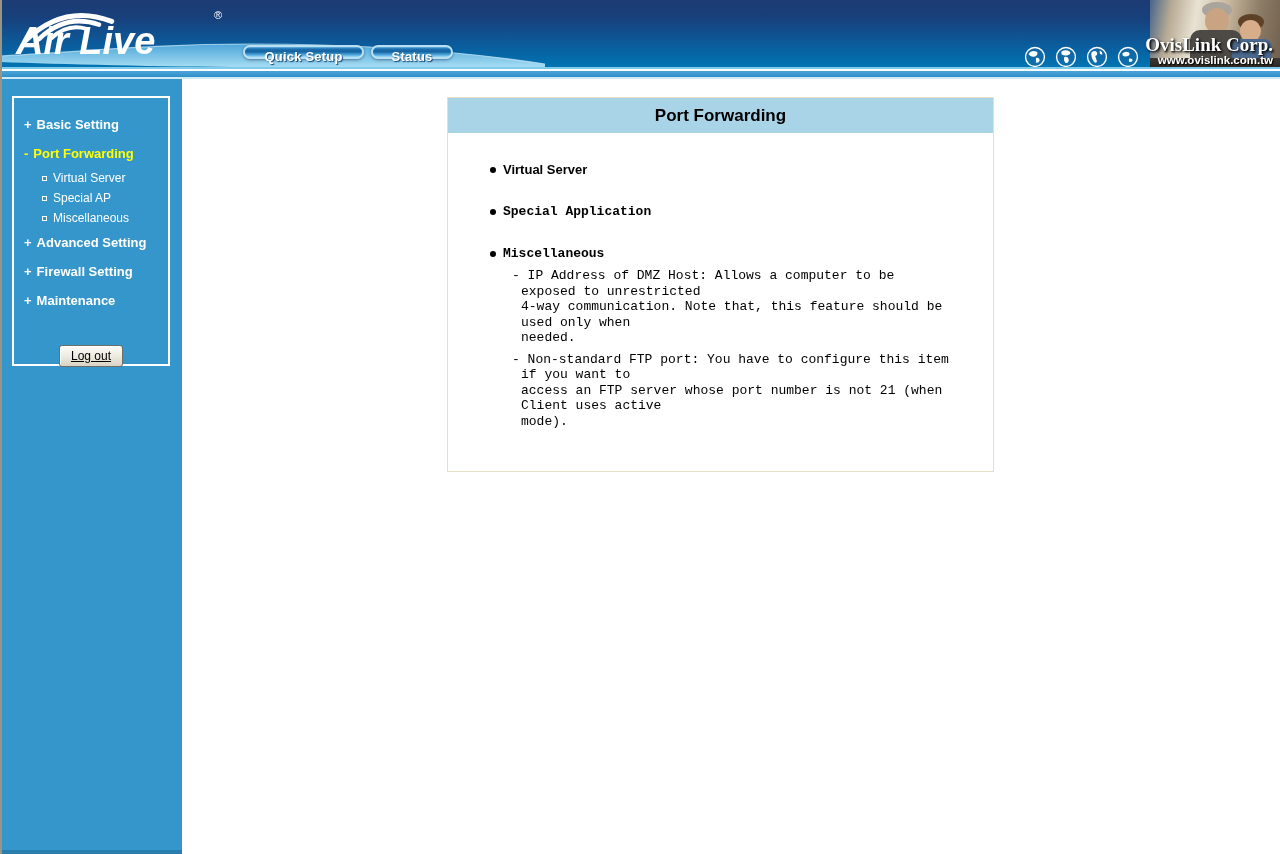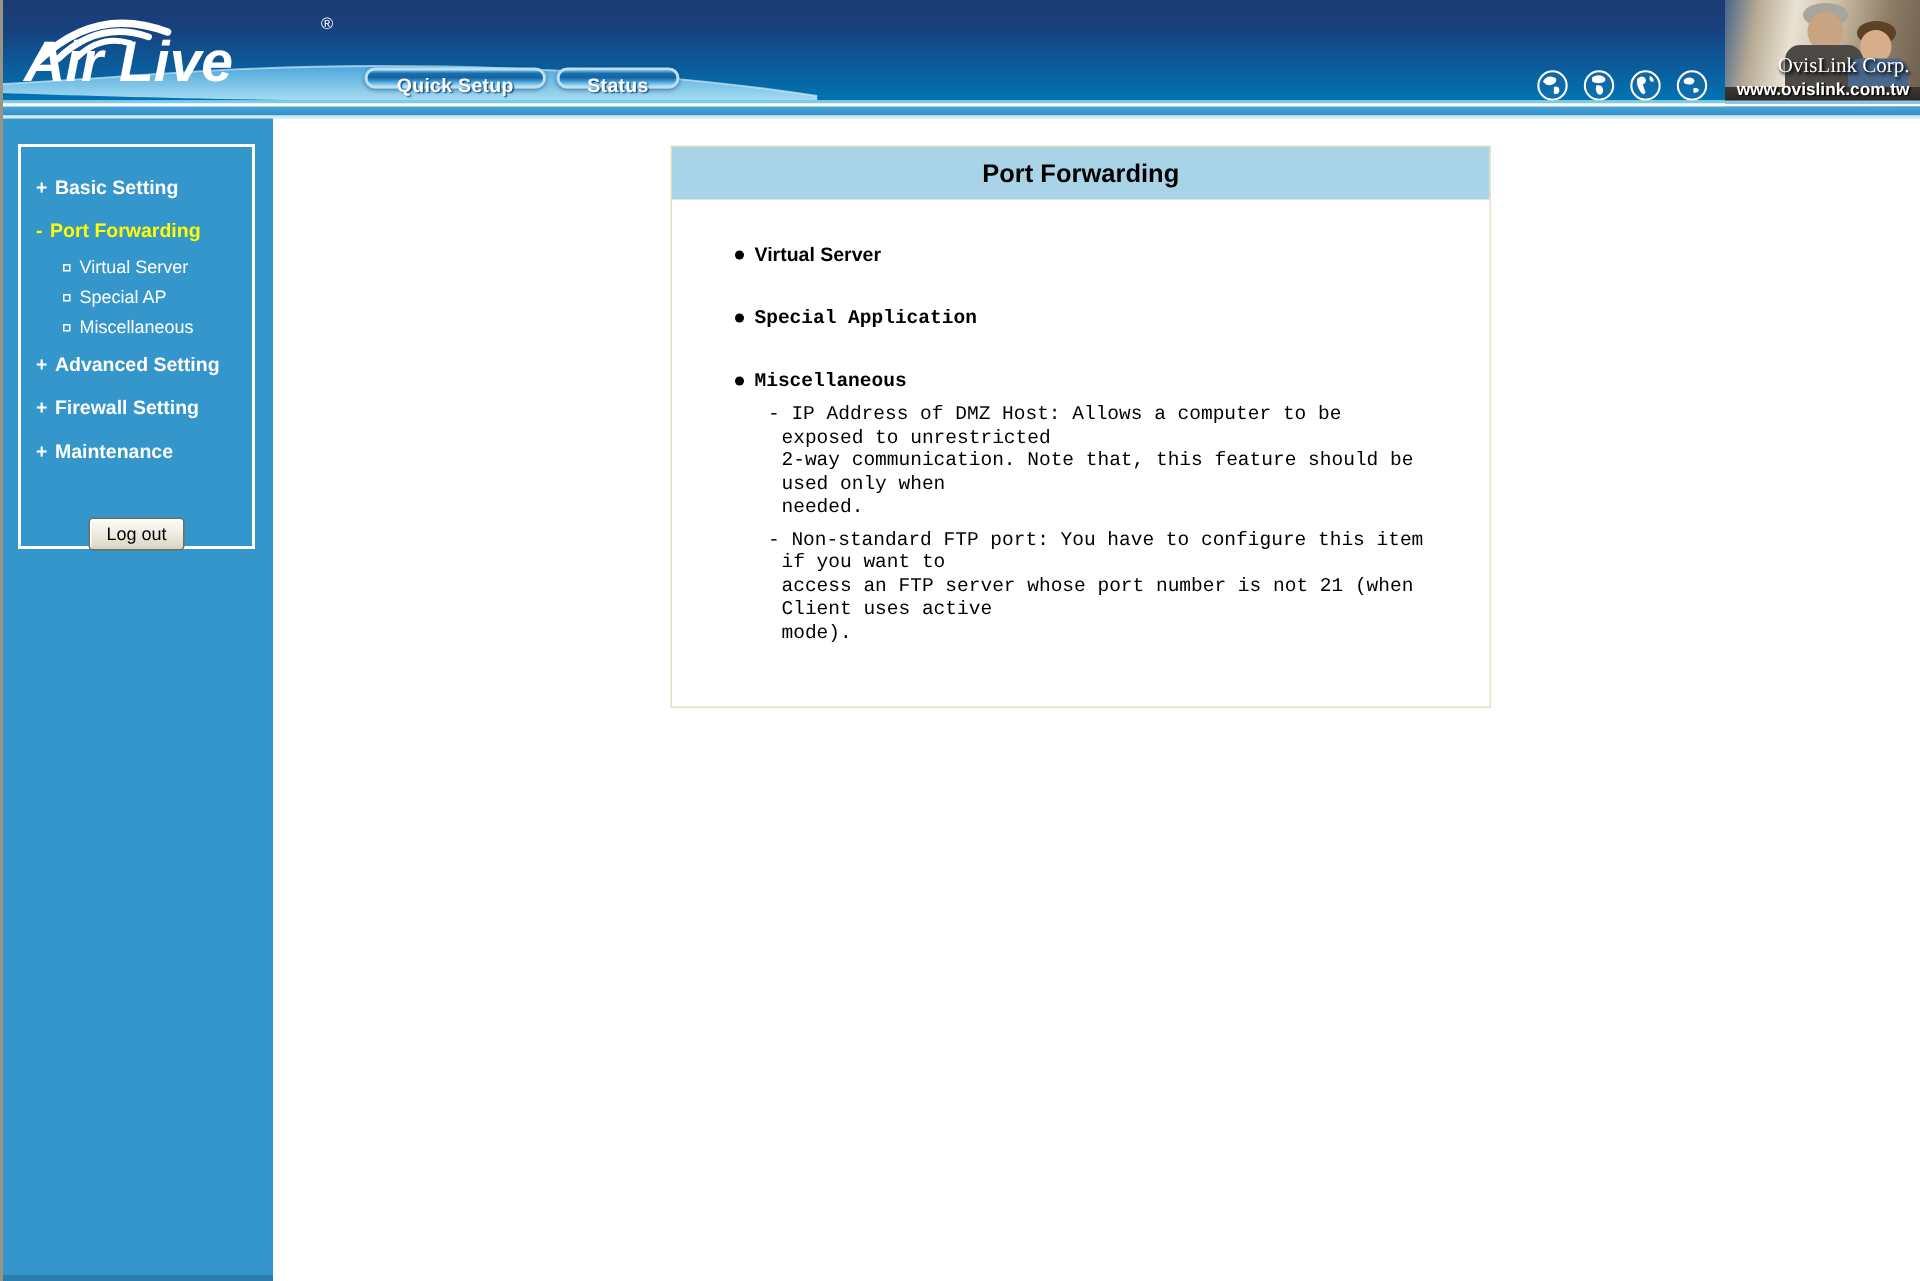--- a/index.html
+++ b/index.html
@@ -43,21 +43,21 @@
   .photo .man-hair { position:absolute; left:52px; top:2px; width:30px; height:16px; border-radius:50%; background:#a9a49c; }
   .photo .man-face { position:absolute; left:55px; top:8px; width:24px; height:26px; border-radius:50%; background:#c9a483; }
   .photo .man-body { position:absolute; left:40px; top:30px; width:52px; height:30px; border-radius:10px 10px 0 0; background:#4d4a46; }
   .photo .boy-hair { position:absolute; left:88px; top:14px; width:26px; height:16px; border-radius:50%; background:#5d4228; }
   .photo .boy-face { position:absolute; left:90px; top:20px; width:21px; height:22px; border-radius:50%; background:#d8ae8a; }
   .photo .boy-body { position:absolute; left:82px; top:39px; width:40px; height:26px; border-radius:8px 8px 0 0; background:#49688c; }
   .photo .desk { position:absolute; left:0; top:58px; width:130px; height:13px; background:linear-gradient(180deg,#3c3832,#23201c); }
 
   .corp { position:absolute; right:7px; top:35px; text-align:right; z-index:5; cursor:default; }
   .corp-name {
-    font-family:"Liberation Serif", serif; font-weight:normal; font-size:14px; line-height:19px;
+    font-family:"Liberation Serif", serif; font-weight:bold; font-size:19px; line-height:19px;
     color:#fff; text-shadow:1px 1px 2px #000, 2px 2px 3px rgba(0,0,0,.6);
   }
   .corp-url {
     font-size:11.5px; font-weight:bold; color:#fff; line-height:13px;
     text-shadow:1px 1px 1px #000;
     text-align:right;
   }
 
   
   .sidebar {
@@ -78,20 +78,21 @@
     color:#fff; font-size:12px; font-weight:normal;
     padding:3px 4px 3px 28px; cursor:pointer; display:flex; align-items:center; white-space:nowrap;
   }
   .sq { width:5px; height:5px; border:1px solid #fff; margin-right:6px; flex:none; }
   .logout-btn {
     display:block; margin:30px auto 0; width:64px; height:22px;
     font-family:"Liberation Sans", sans-serif; font-size:12px; color:#000;
     background:linear-gradient(180deg,#fdfcfa 0%,#ece9dd 55%,#d8d3c4 100%);
     border:1px solid #6e6e66; border-radius:3px; cursor:pointer;
     box-shadow:inset 1px 1px 0 #fff;
+    text-decoration:underline;
   }
 
   
   .panel {
     position:absolute; left:447px; top:97px; width:547px;
     background:#fff; border:1px solid #e6dfc2;
   }
   .panel-title {
     height:35px; line-height:35px; background:#a9d4e8;
     font-size:17px; font-weight:bold; color:#000; text-align:center;
@@ -232,21 +233,21 @@
         <span class="section-title">Special Application</span>
       </div>
     </div>
 
     <div class="section">
       <div class="section-head">
         <span class="dot"></span>
         <span class="section-title">Miscellaneous</span>
       </div>
       <div class="section-item">- IP Address of DMZ Host: Allows a computer to be exposed to unrestricted
-2-way communication. Note that, this feature should be used only when
+4-way communication. Note that, this feature should be used only when
 needed.</div>
       <div class="section-item">- Non-standard FTP port: You have to configure this item if you want to
 access an FTP server whose port number is not 21 (when Client uses active
 mode).</div>
     </div>
 
   </div>
 </div>
 
 </body></html>

